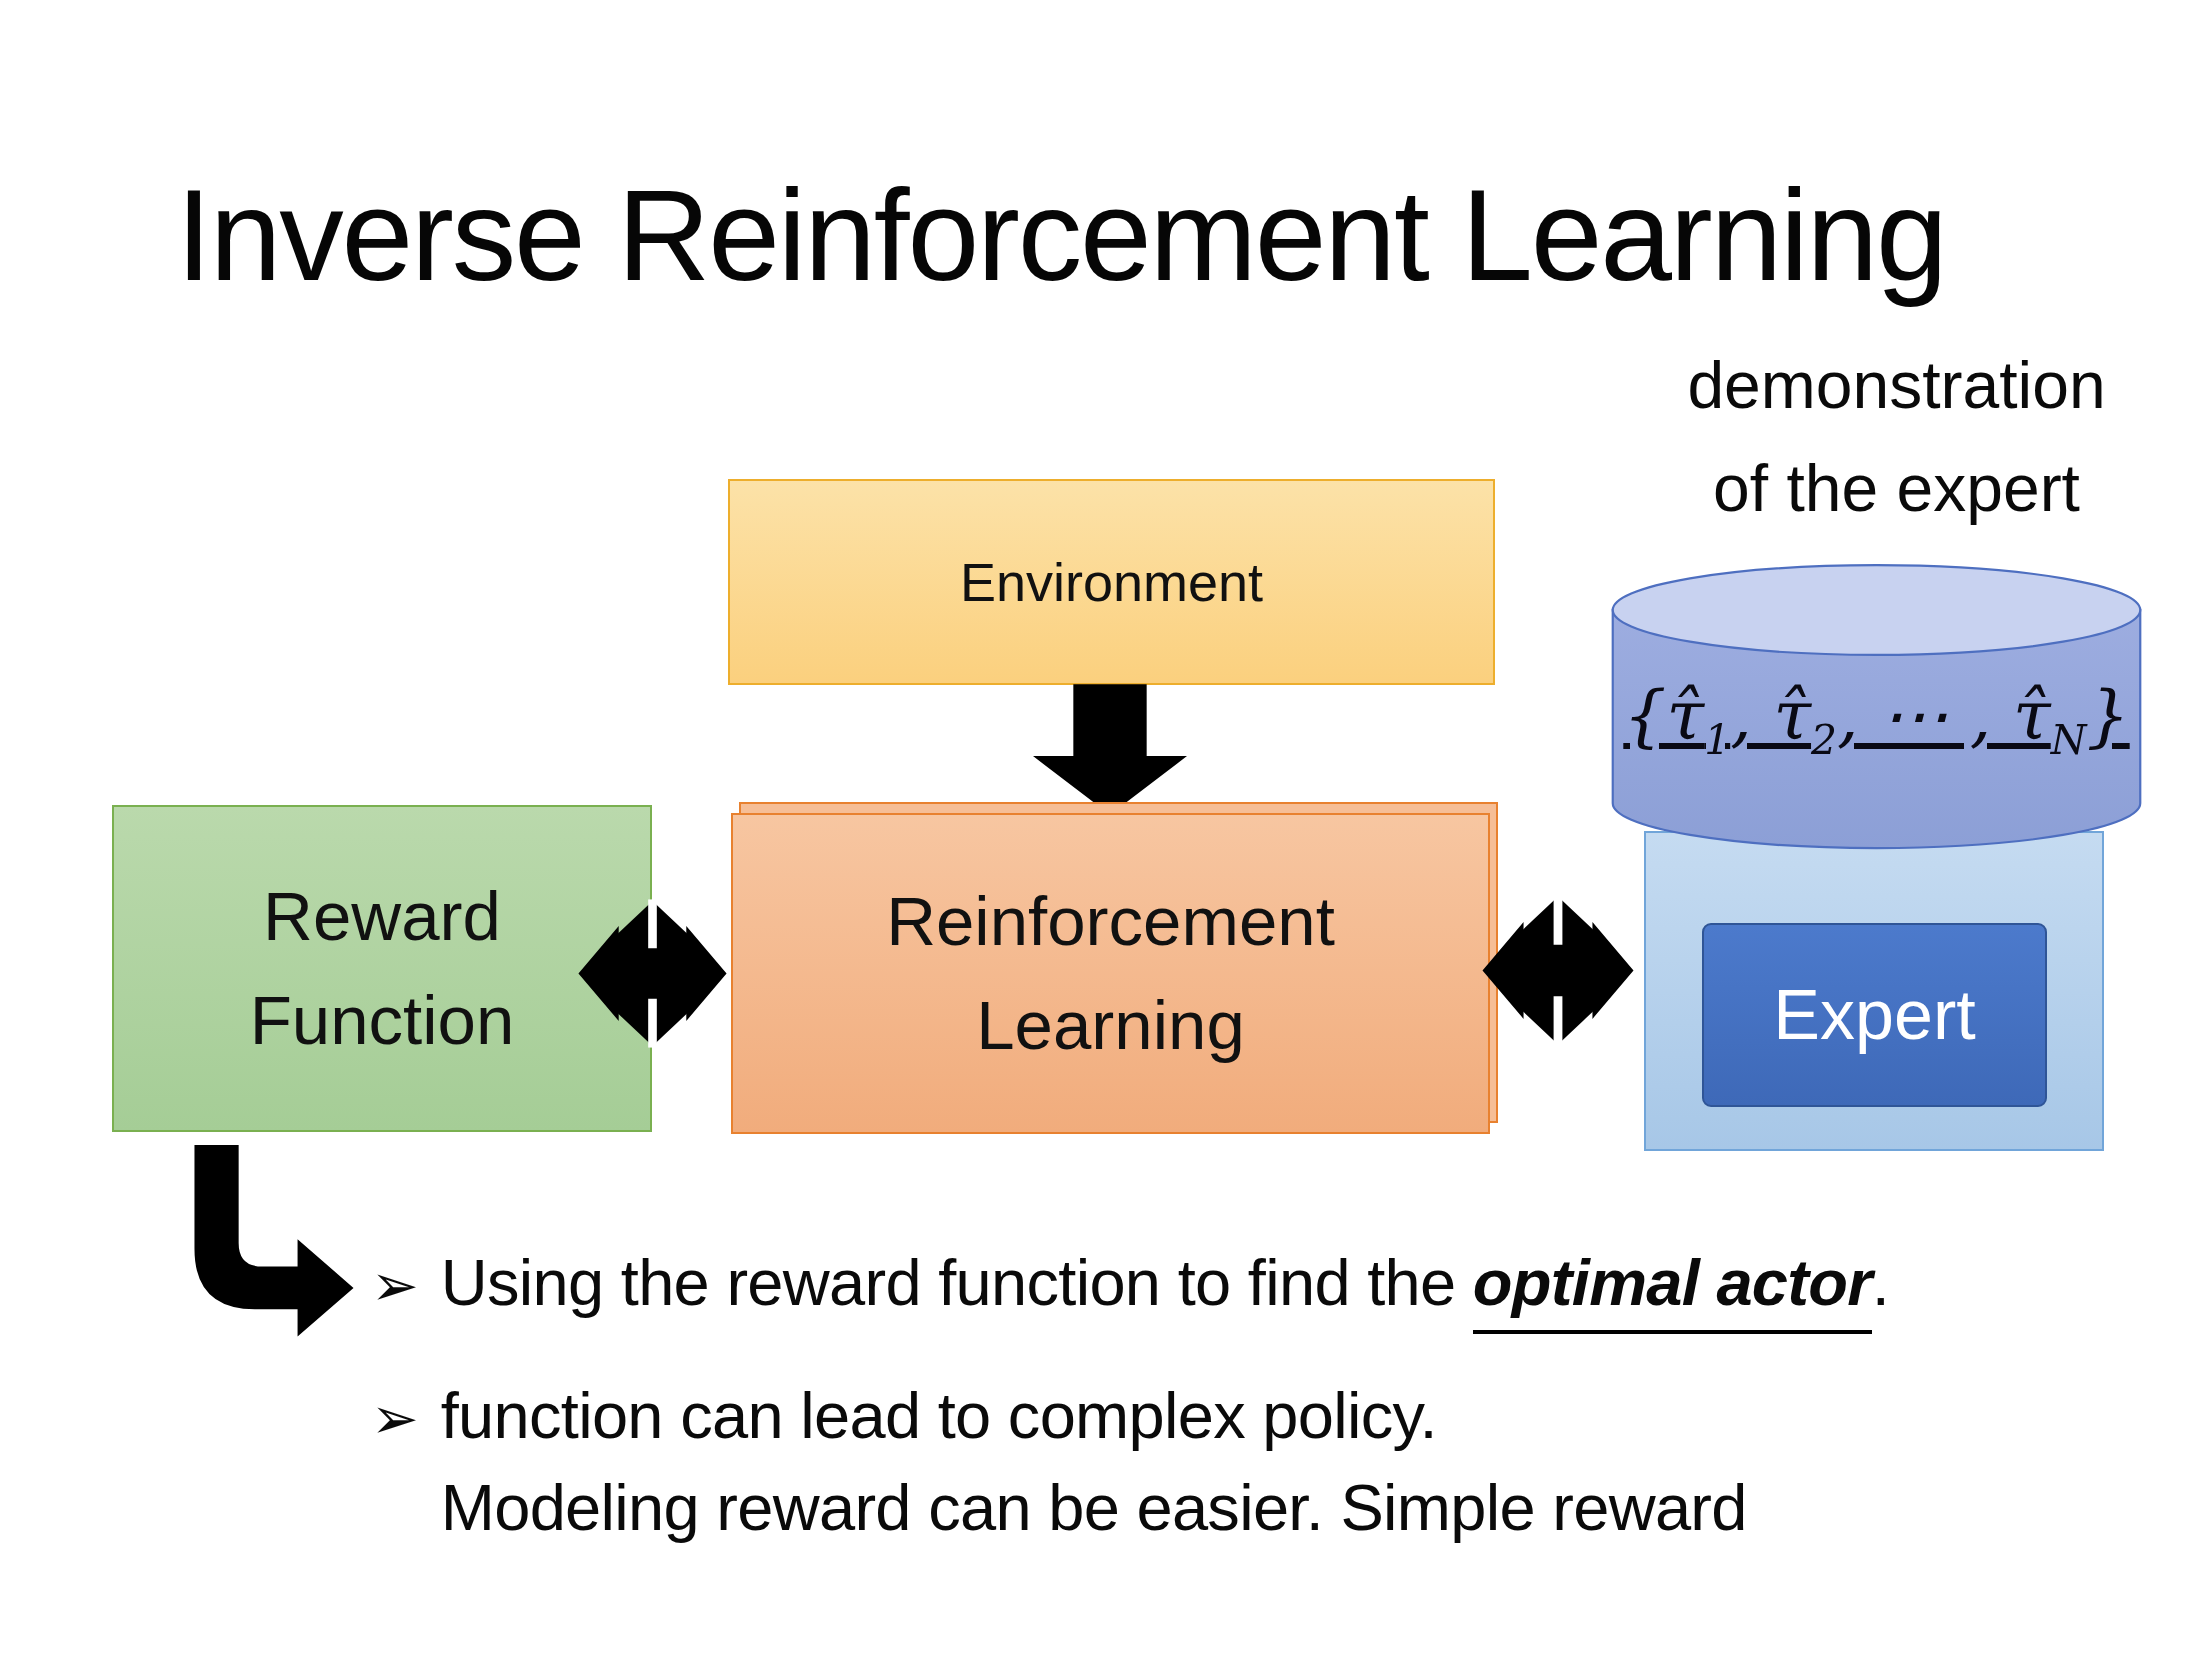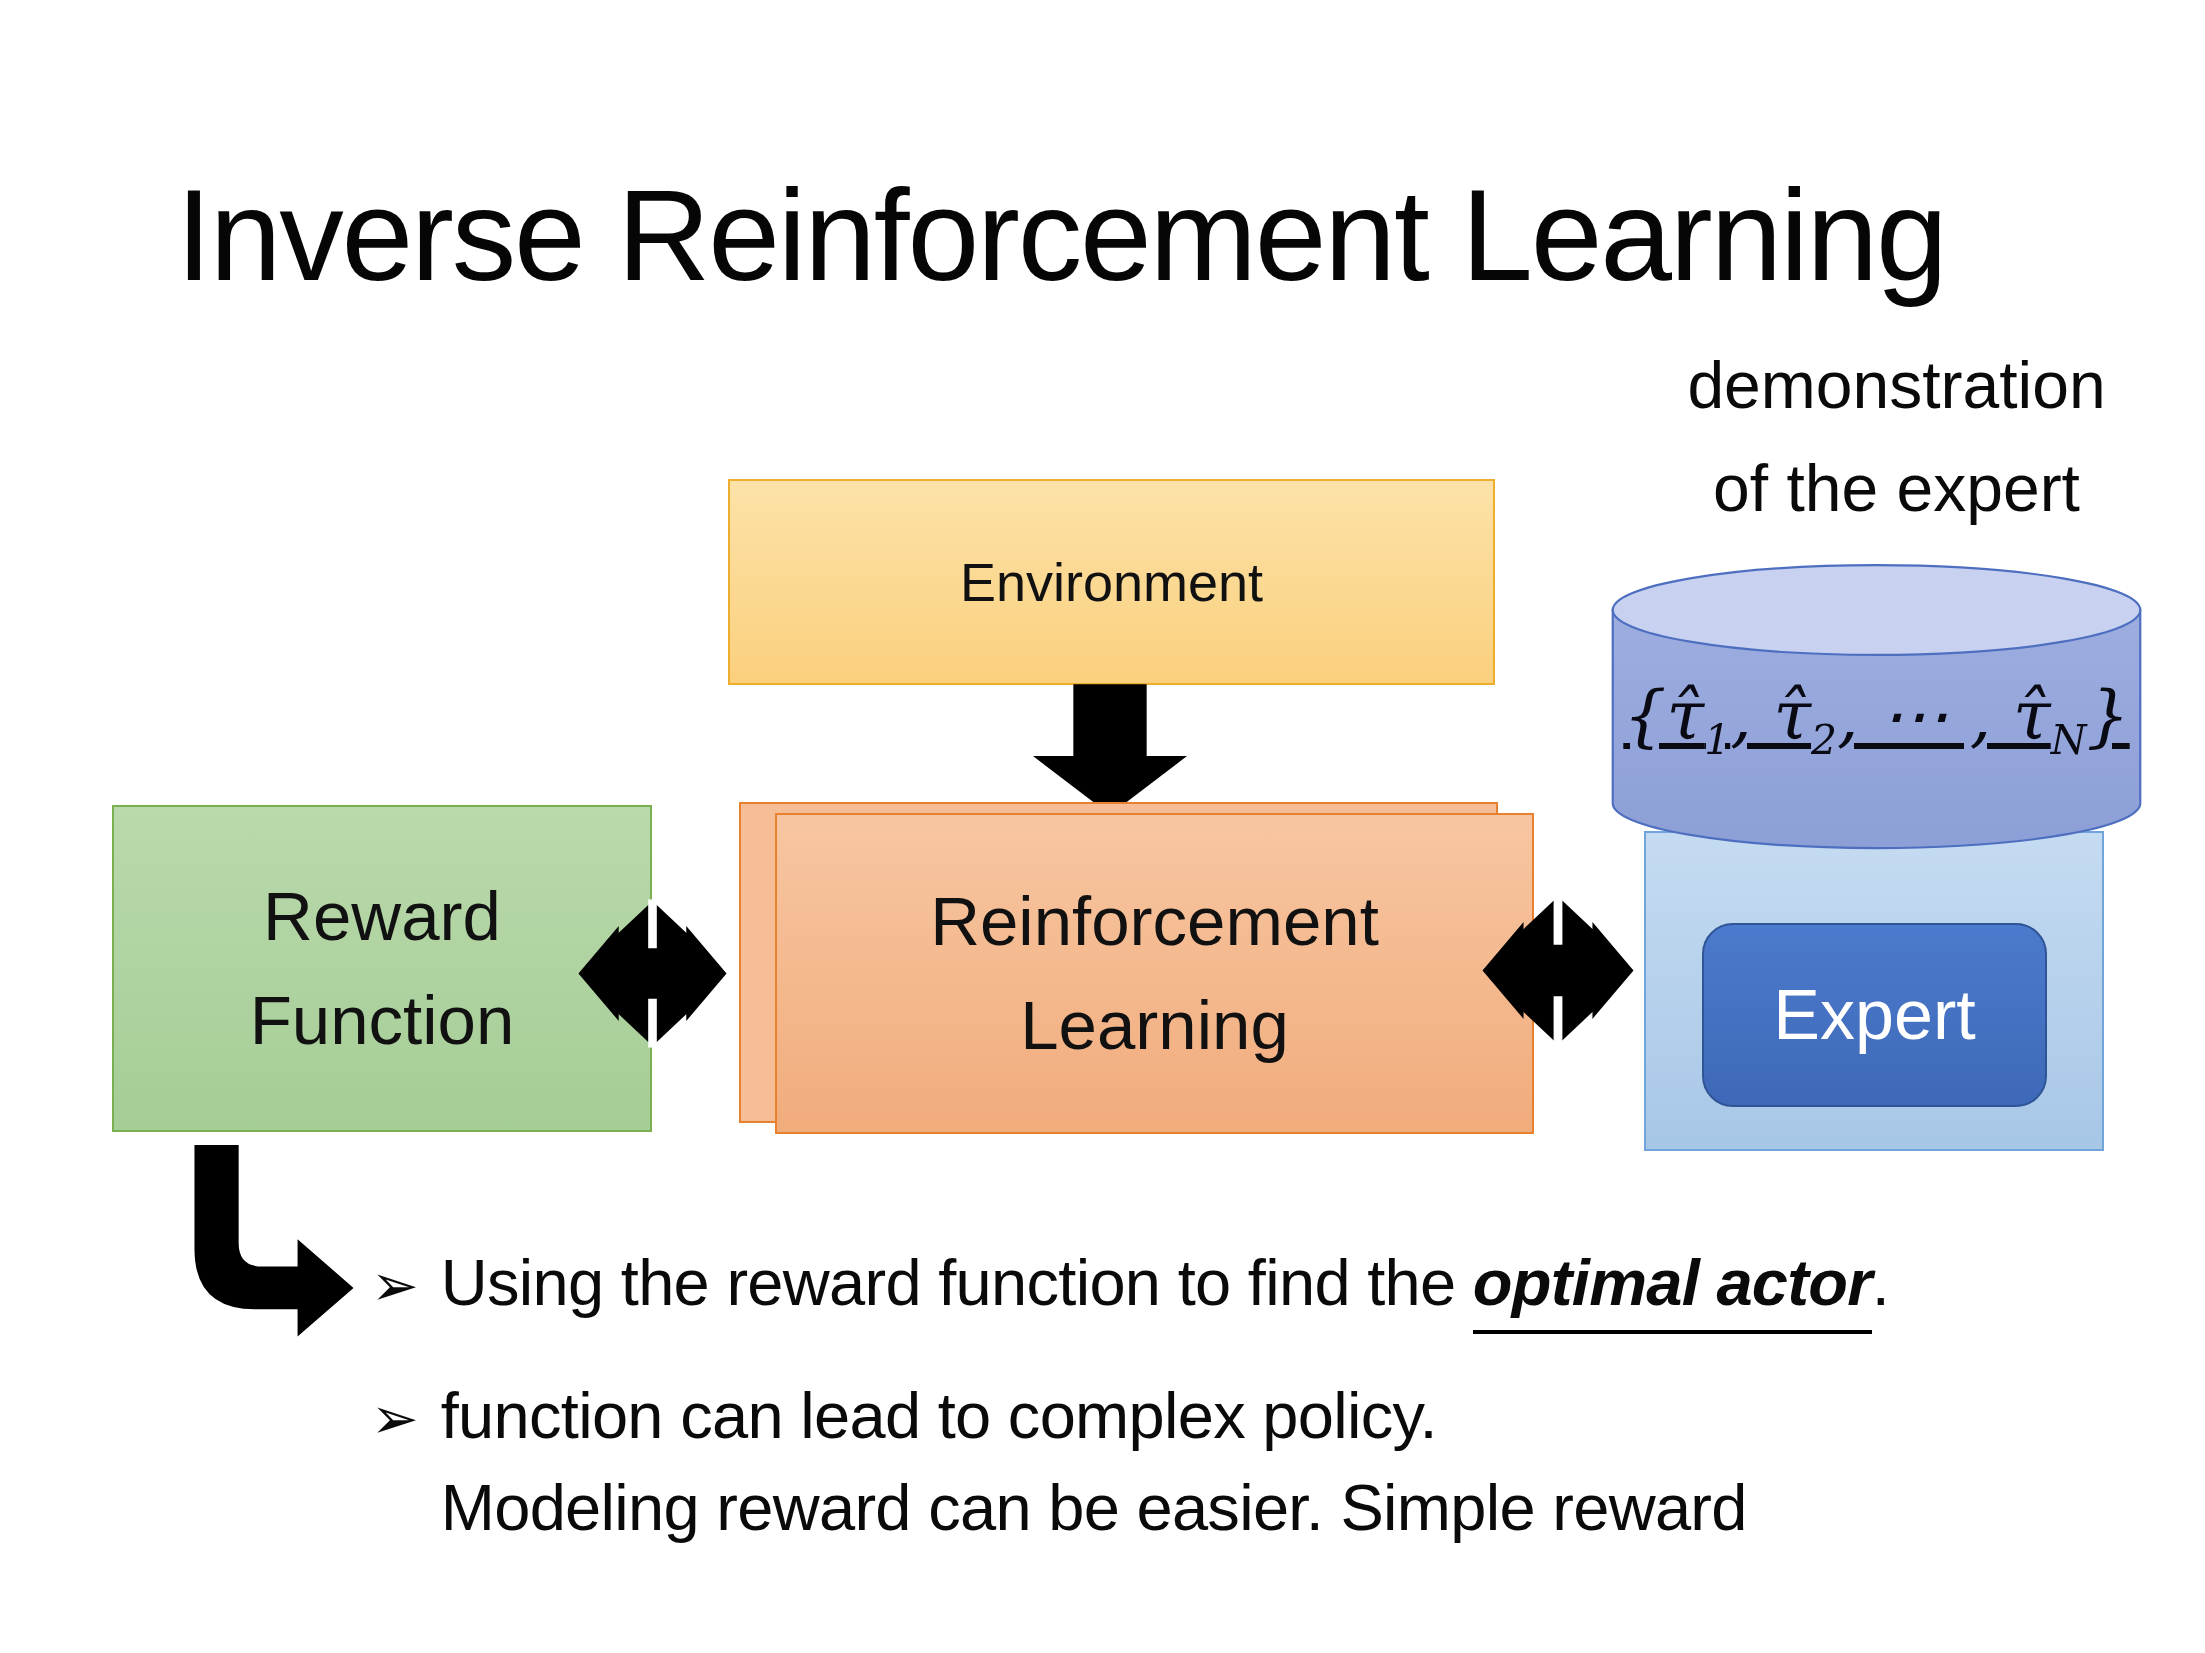--- a/index.html
+++ b/index.html
@@ -17,25 +17,25 @@
 
   .reward-box{left:112px;top:805px;width:540px;height:327px;border:2.2px solid #7AB050;
     background:linear-gradient(180deg,#BAD9AC 0%,#A5CD96 100%);
     display:flex;flex-direction:column;align-items:center;justify-content:center;
     font-size:69px;line-height:1.5;color:#111;text-align:center;}
 
   .rl-back{left:739px;top:802px;width:759px;height:321px;border:2.9px solid #E8812F;background:#F6BE96;}
   .rl-front{left:731px;top:813px;width:759px;height:321px;border:2.9px solid #E8812F;
     background:linear-gradient(180deg,#F7C6A1 0%,#F1AC7C 100%);
     display:flex;flex-direction:column;align-items:center;justify-content:center;
-    font-size:69px;line-height:1.5;color:#111;text-align:center;margin-left:44px;}
+    font-size:69px;line-height:1.5;color:#111;text-align:center;}
 
   .expert-panel{left:1644px;top:831px;width:460px;height:320px;border:2.2px solid #71A5D9;
     background:linear-gradient(180deg,#C5DBF1 0%,#A7C7E7 100%);}
-  .expert-box{left:1702px;top:923px;width:345px;height:184px;border:2.9px solid #2F5597;border-radius:31px;
+  .expert-box{left:1702px;top:923px;width:345px;height:184px;border:2.9px solid #2F5597;border-radius:9px;
     background:linear-gradient(180deg,#4C7ACC 0%,#3E69B8 100%);
     display:flex;align-items:center;justify-content:center;font-size:70px;color:#fff;}
 
   .cylinder{left:1610px;top:563px;width:533px;height:288px;}
   .traj-math{left:1610px;top:676px;width:533px;text-align:center;
     font-family:"DejaVu Serif","Liberation Serif",serif;font-style:italic;font-size:68px;color:#0a0a14;text-decoration:underline;}
   .traj-math sub{font-size:0.6em;line-height:0;}
 
   .down-arrow{left:1033px;top:684px;width:154px;height:131px;}
   .bidir-left{left:577px;top:898px;width:151px;height:151px;}

